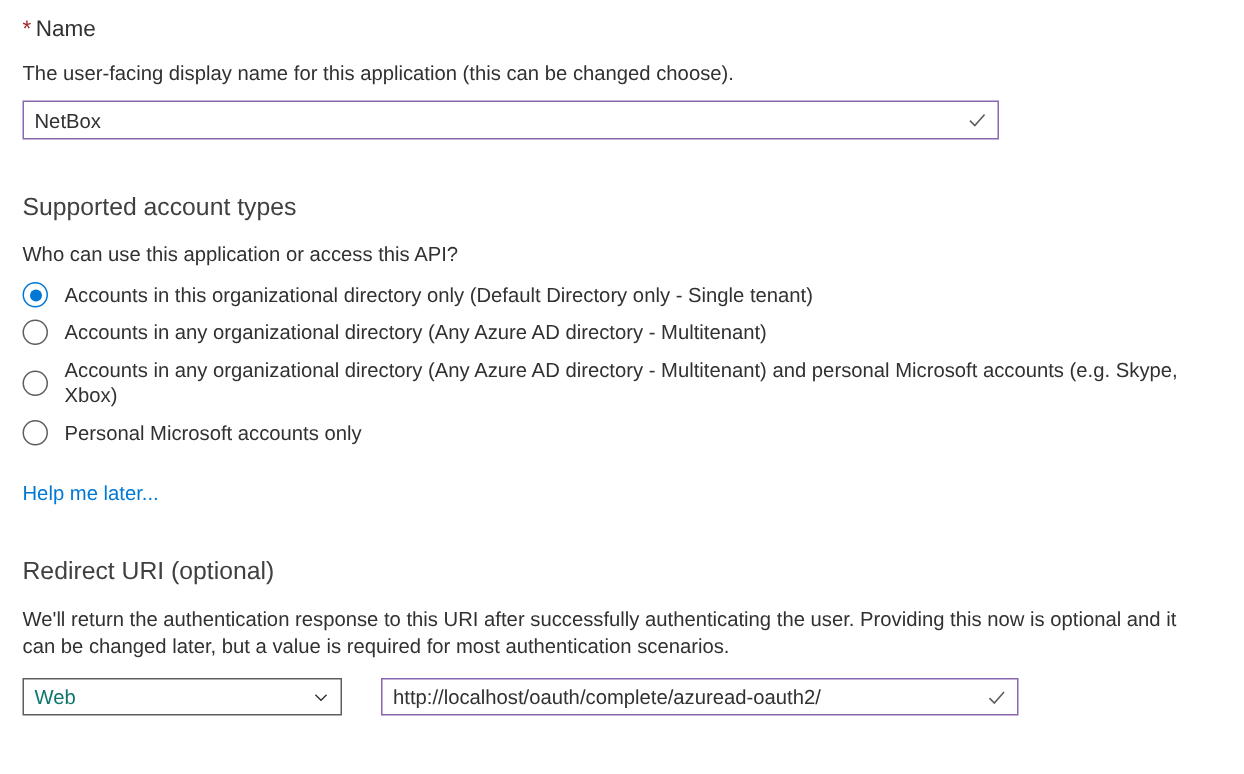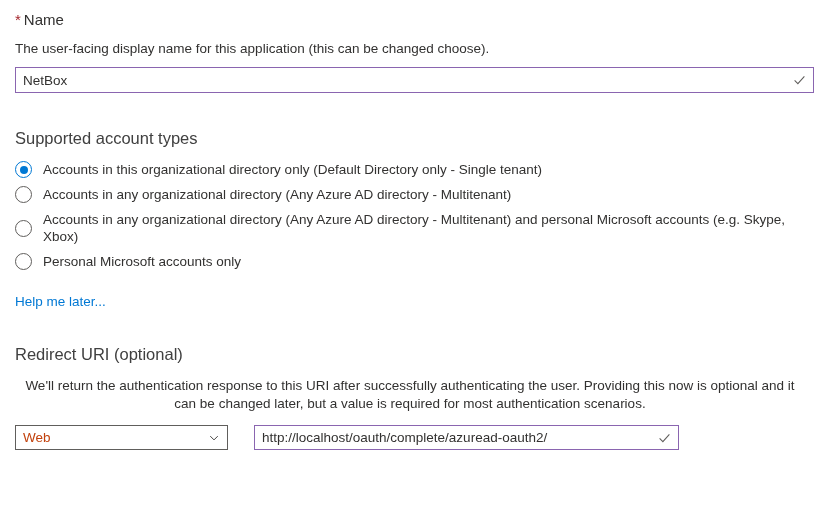--- a/index.html
+++ b/index.html
@@ -31,21 +31,21 @@
     margin-right: 3px;
   }
   .helper-text {
     font-size: 13.5px;
     color: #323130;
     line-height: 18px;
     margin: 0 0 9px 0;
   }
   .text-input-wrap {
     position: relative;
-    width: 799px;
+    width: 651px;
     height: 26px;
     border: 1px solid #8a65b0;
     box-sizing: border-box;
     background: #ffffff;
     display: flex;
     align-items: center;
   }
   .text-input {
     border: none;
     outline: none;
@@ -134,21 +134,21 @@
     height: 25px;
     border: 1px solid #605e5c;
     box-sizing: border-box;
     background: #ffffff;
     display: flex;
     align-items: center;
     margin-right: 26px;
   }
   .select-value {
     font-size: 13.5px;
-    color: #c2410c;
+    color: #0f766e;
     padding-left: 7px;
     flex: 1;
   }
   .chevron {
     width: 12px;
     height: 12px;
     margin-right: 7px;
   }
   .uri-wrap {
     position: relative;
@@ -186,20 +186,21 @@
 
   <div class="text-input-wrap">
     <input class="text-input" type="text" value="NetBox" style="">
     <svg class="check-icon" viewBox="0 0 16 16">
       <path d="M2 8.5 L6 12.5 L14 3.5" stroke="#605e5c" stroke-width="1.3" fill="none"></path>
     </svg>
   </div>
 
   <div class="section-heading">Supported account types</div>
 
+  <div class="helper-text">Who can use this application or access this API?</div>
 
   <div class="radio-list">
     <div class="radio-row selected">
       <span class="radio-outer"></span>
       <span class="radio-label">Accounts in this organizational directory only (Default Directory only - Single tenant)</span>
     </div>
     <div class="radio-row">
       <span class="radio-outer"></span>
       <span class="radio-label">Accounts in any organizational directory (Any Azure AD directory - Multitenant)</span>
     </div>
@@ -210,21 +211,21 @@
     <div class="radio-row">
       <span class="radio-outer"></span>
       <span class="radio-label">Personal Microsoft accounts only</span>
     </div>
   </div>
 
   <a class="help-link">Help me later...</a>
 
   <div class="section-heading">Redirect URI (optional)</div>
 
-  <div class="helper-text" style="width:790px;text-align:center;">We'll return the authentication response to this URI after successfully authenticating the user. Providing this now is optional and it can be changed later, but a value is required for most authentication scenarios.</div>
+  <div class="helper-text" style="width:790px;">We'll return the authentication response to this URI after successfully authenticating the user. Providing this now is optional and it can be changed later, but a value is required for most authentication scenarios.</div>
 
   <div class="redirect-row">
     <div class="select-wrap">
       <span class="select-value">Web</span>
       <svg class="chevron" viewBox="0 0 16 16">
         <path d="M3 5.5 L8 10.5 L13 5.5" stroke="#323130" stroke-width="1.2" fill="none"></path>
       </svg>
     </div>
     <div class="uri-wrap">
       <input class="uri-input" type="text" value="http://localhost/oauth/complete/azuread-oauth2/" style="">

